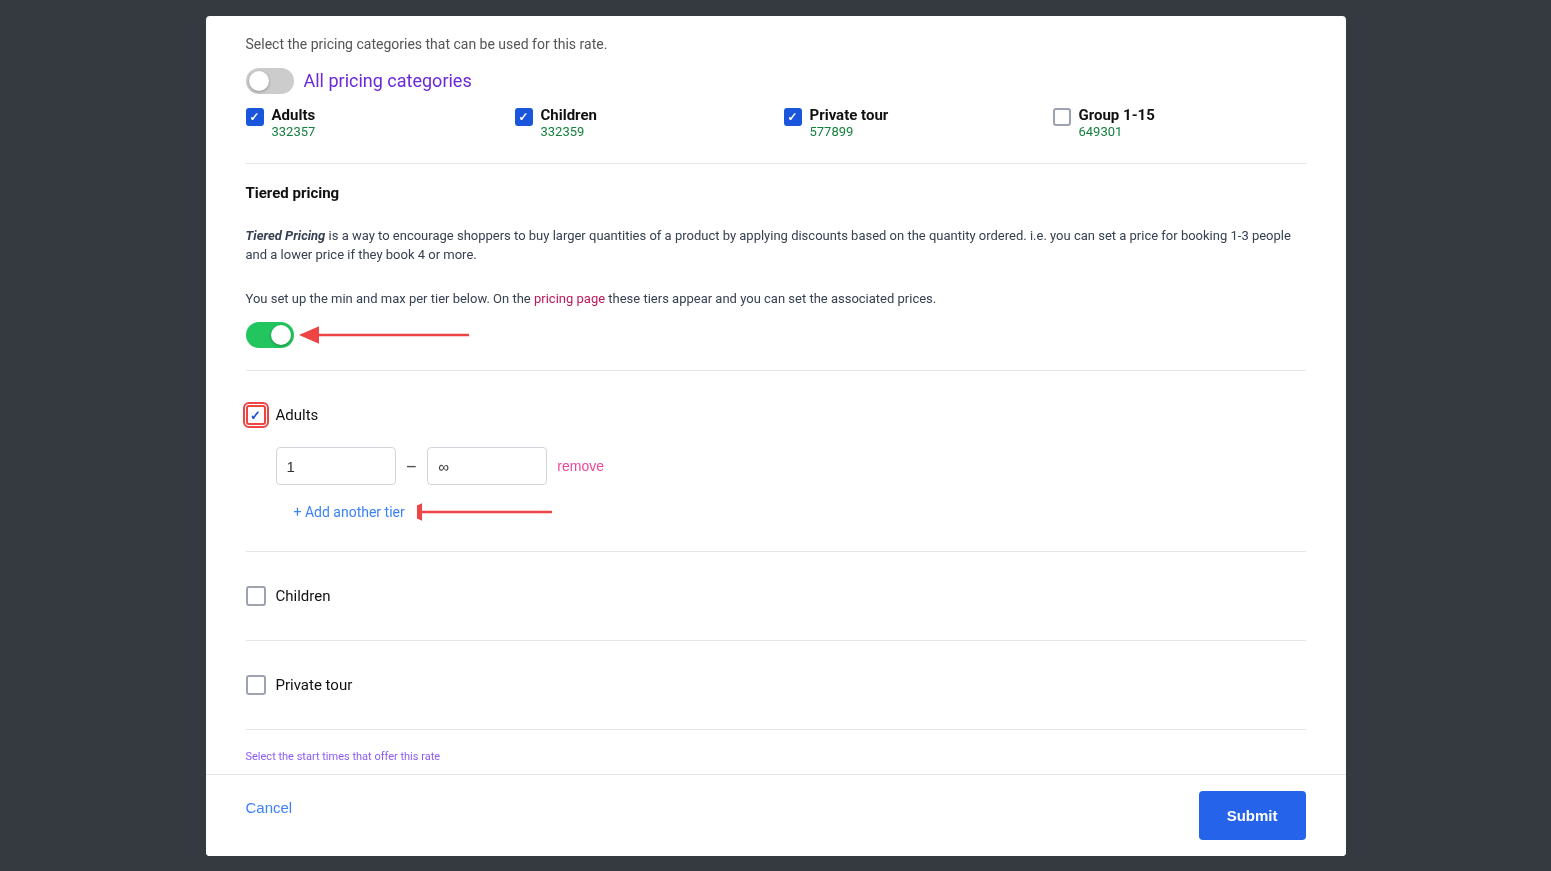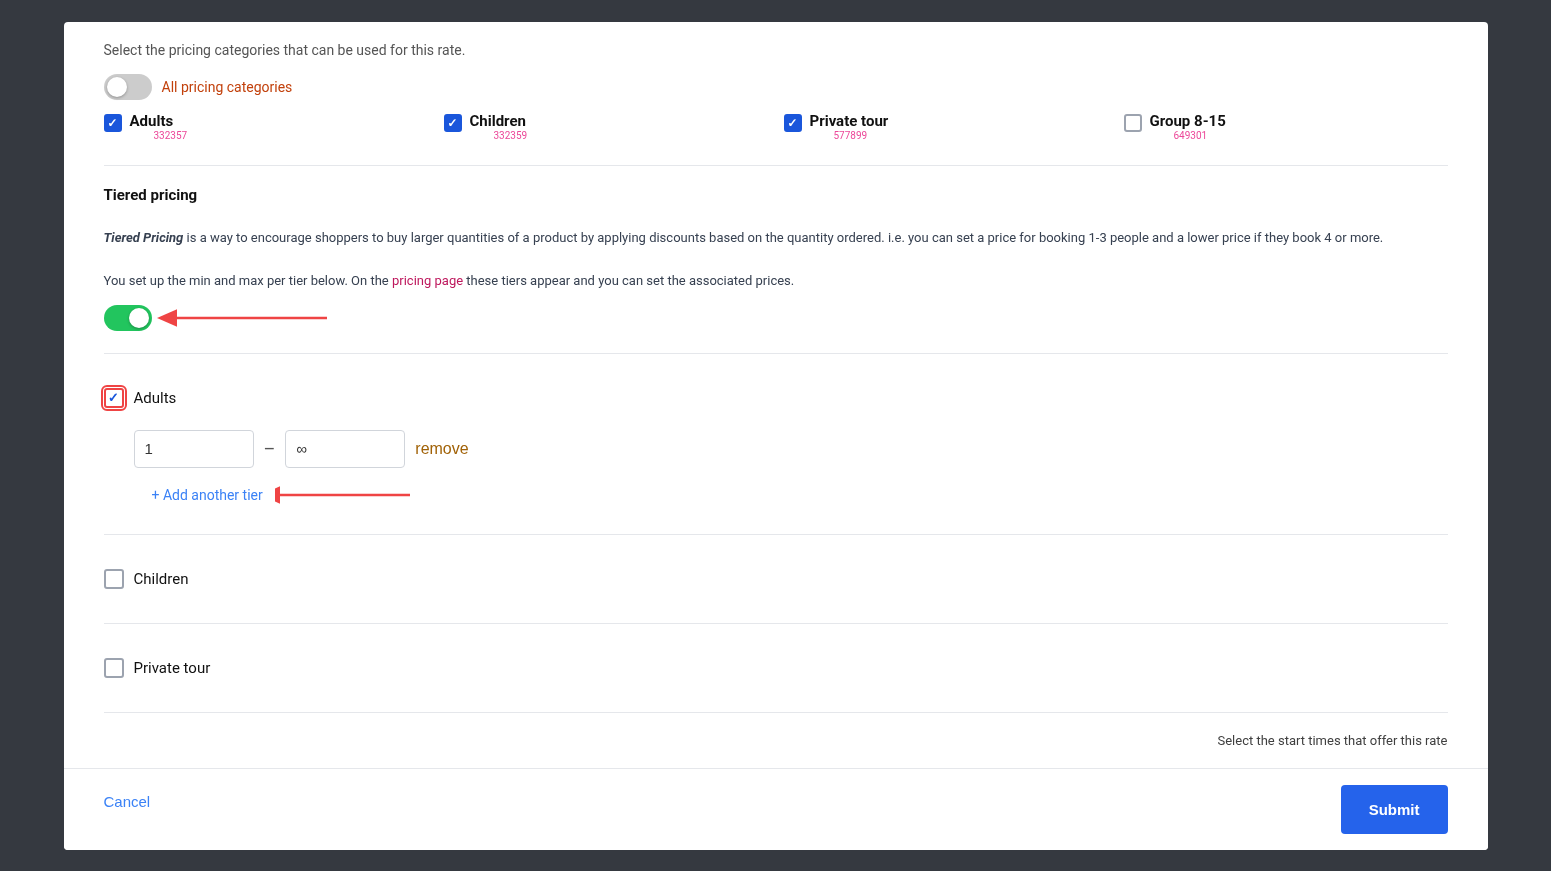--- a/index.html
+++ b/index.html
@@ -15,21 +15,21 @@
 
     .overlay {
       position: fixed;
       top: 0; left: 0; right: 0; bottom: 0;
       background: rgba(0,0,0,0.5);
     }
 
     .modal {
       position: relative;
       background: #fff;
-      width: 1424px;
+      width: 1140px;
       max-height: 840px;
       border-radius: 4px;
       overflow: hidden;
       display: flex;
       flex-direction: column;
       z-index: 10;
     }
 
     .modal-body {
       overflow-y: auto;
@@ -81,22 +81,22 @@
       left: 3px;
       transition: 0.2s;
       box-shadow: 0 1px 3px rgba(0,0,0,0.3);
     }
 
     .toggle-slider.on::after {
       left: 25px;
     }
 
     .toggle-label {
-      font-size: 14px;
-      color: #c2410c;
+      font-size: 18px;
+      color: #6d28d9;
       text-align: center;
     }
 
     
     .pricing-categories {
       display: grid;
       grid-template-columns: repeat(4, 1fr);
       gap: 16px;
       margin-bottom: 24px;
     }
@@ -112,23 +112,22 @@
       flex-direction: column;
     }
 
     .category-name {
       font-weight: 700;
       font-size: 15px;
       color: #111;
     }
 
     .category-id {
-      font-size: 10px;
-      color: #ec4899;
-      margin-left: 24px;
+      font-size: 13px;
+      color: #15803d;
     }
 
     
     .checkbox-custom {
       width: 18px;
       height: 18px;
       border: 2px solid #1a56db;
       border-radius: 3px;
       background: #1a56db;
       display: flex;
@@ -265,22 +264,22 @@
       color: #333;
       outline: none;
     }
 
     .tier-dash {
       font-size: 18px;
       color: #555;
     }
 
     .tier-remove {
-      color: #a16207;
-      font-size: 16px;
+      color: #ec4899;
+      font-size: 14px;
       cursor: pointer;
       background: none;
       border: none;
       padding: 0;
     }
 
     
     .add-tier-link {
       display: flex;
       align-items: center;
@@ -340,23 +339,22 @@
     svg.red-arrow-svg {
       overflow: visible;
     }
 
     
     .start-times-section {
       margin-top: 16px;
     }
 
     .start-times-desc {
-      font-size: 13px;
-      color: #404040;
-      text-align: right;
+      font-size: 11px;
+      color: #8b5cf6;
     }
   </style>
 </head>
 <body>
 
 <div class="overlay"></div>
 
 <div class="modal">
   <div class="modal-body">
 
@@ -391,21 +389,21 @@
         <div class="checkbox-custom"></div>
         <label>
           <span class="category-name">Private tour</span>
           <span class="category-id">577899</span>
         </label>
       </div>
 
       <div class="category-item">
         <div class="checkbox-custom unchecked"></div>
         <label>
-          <span class="category-name">Group 8-15</span>
+          <span class="category-name">Group 1-15</span>
           <span class="category-id">649301</span>
         </label>
       </div>
     </div>
 
     <hr class="divider">
 
     <div class="tier-category-section">
       <h3 class="section-title">Tiered pricing</h3>
 

